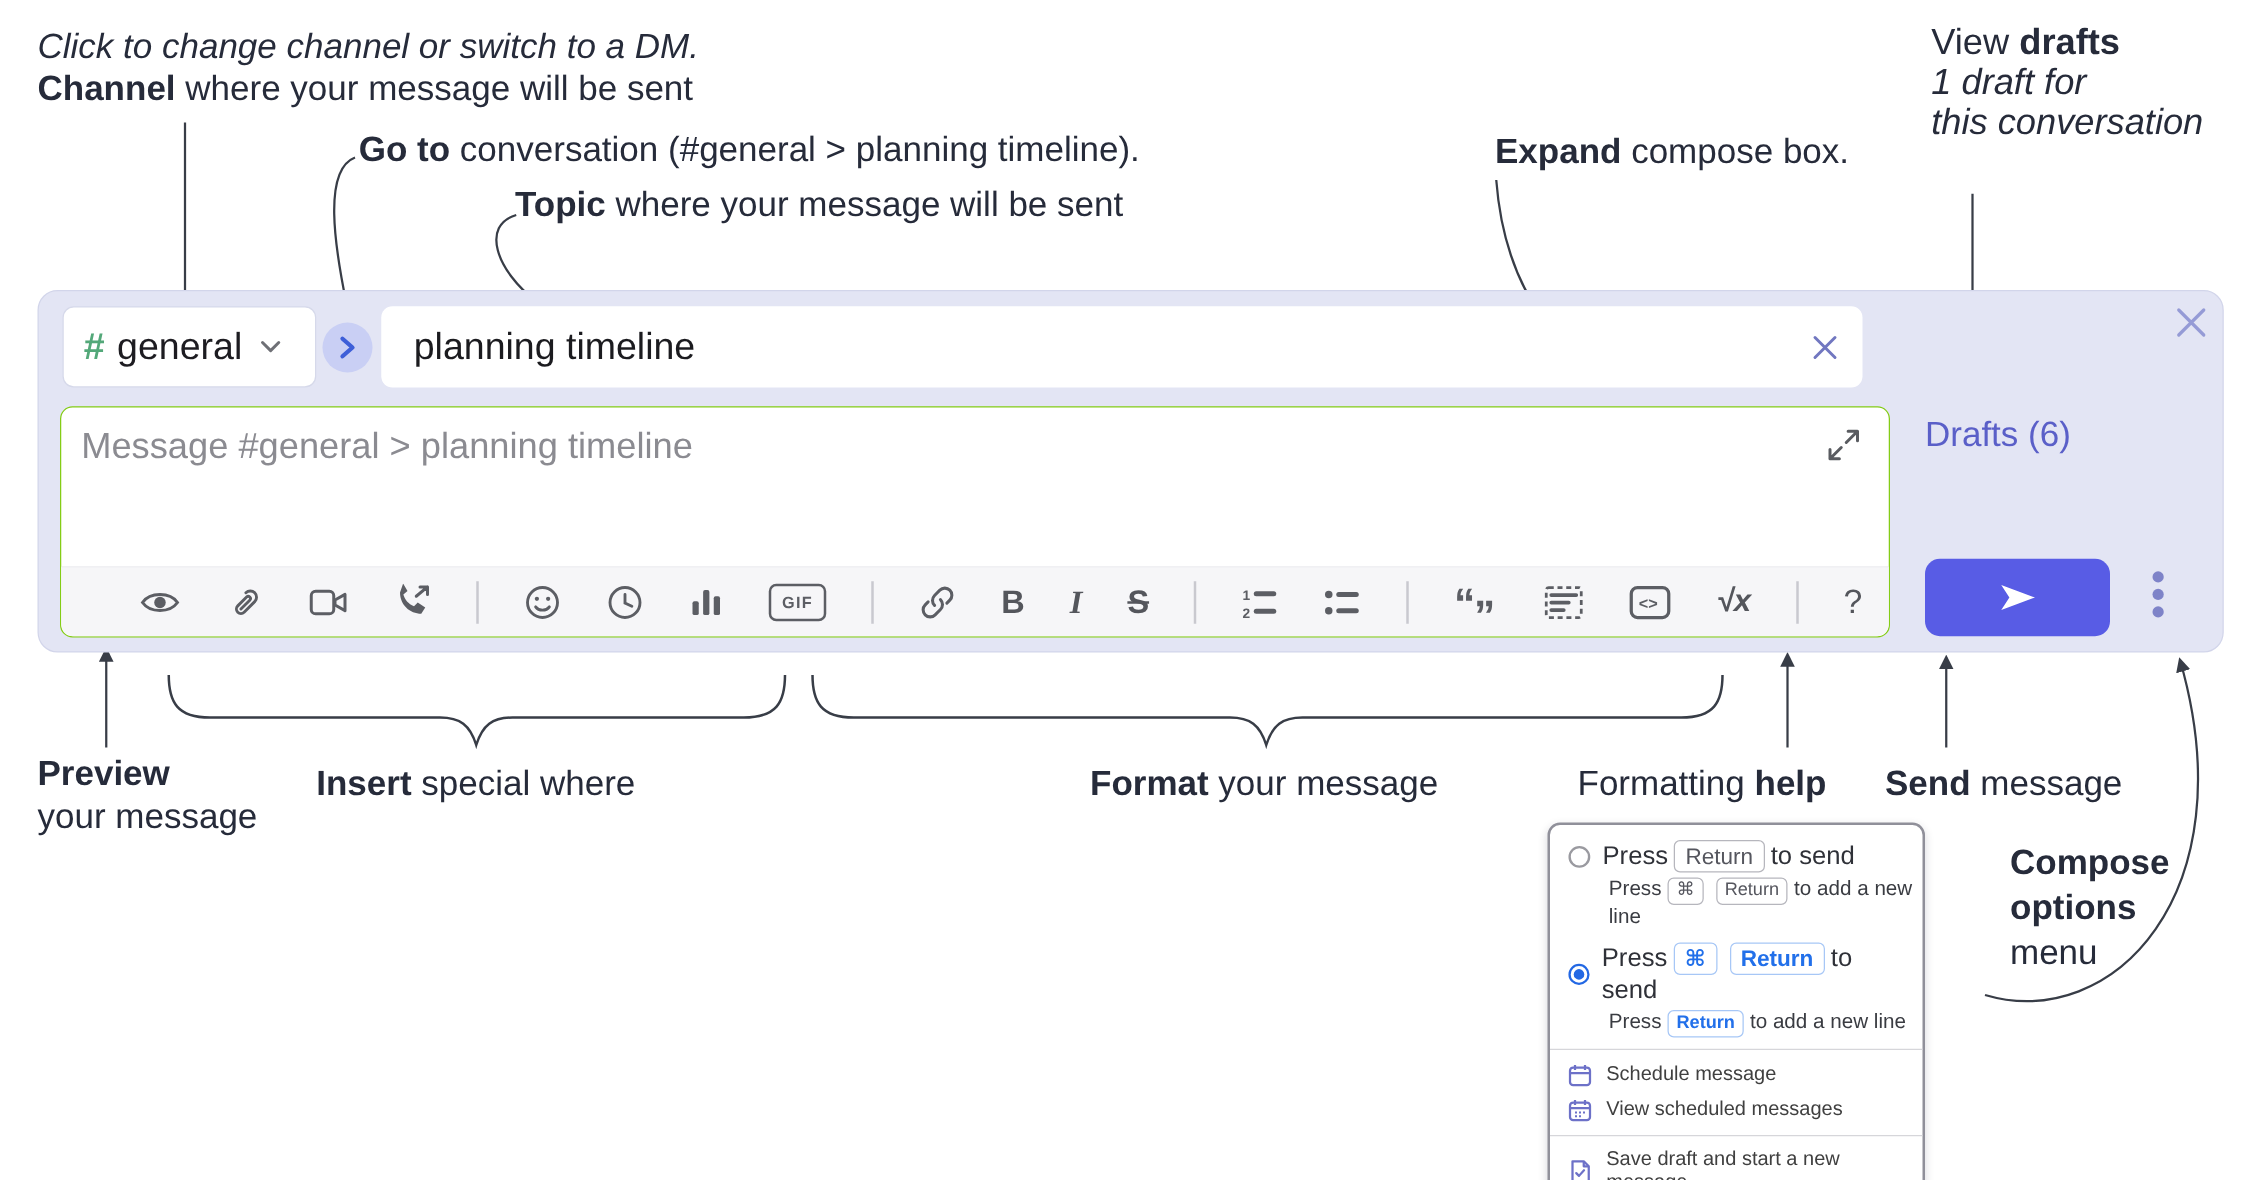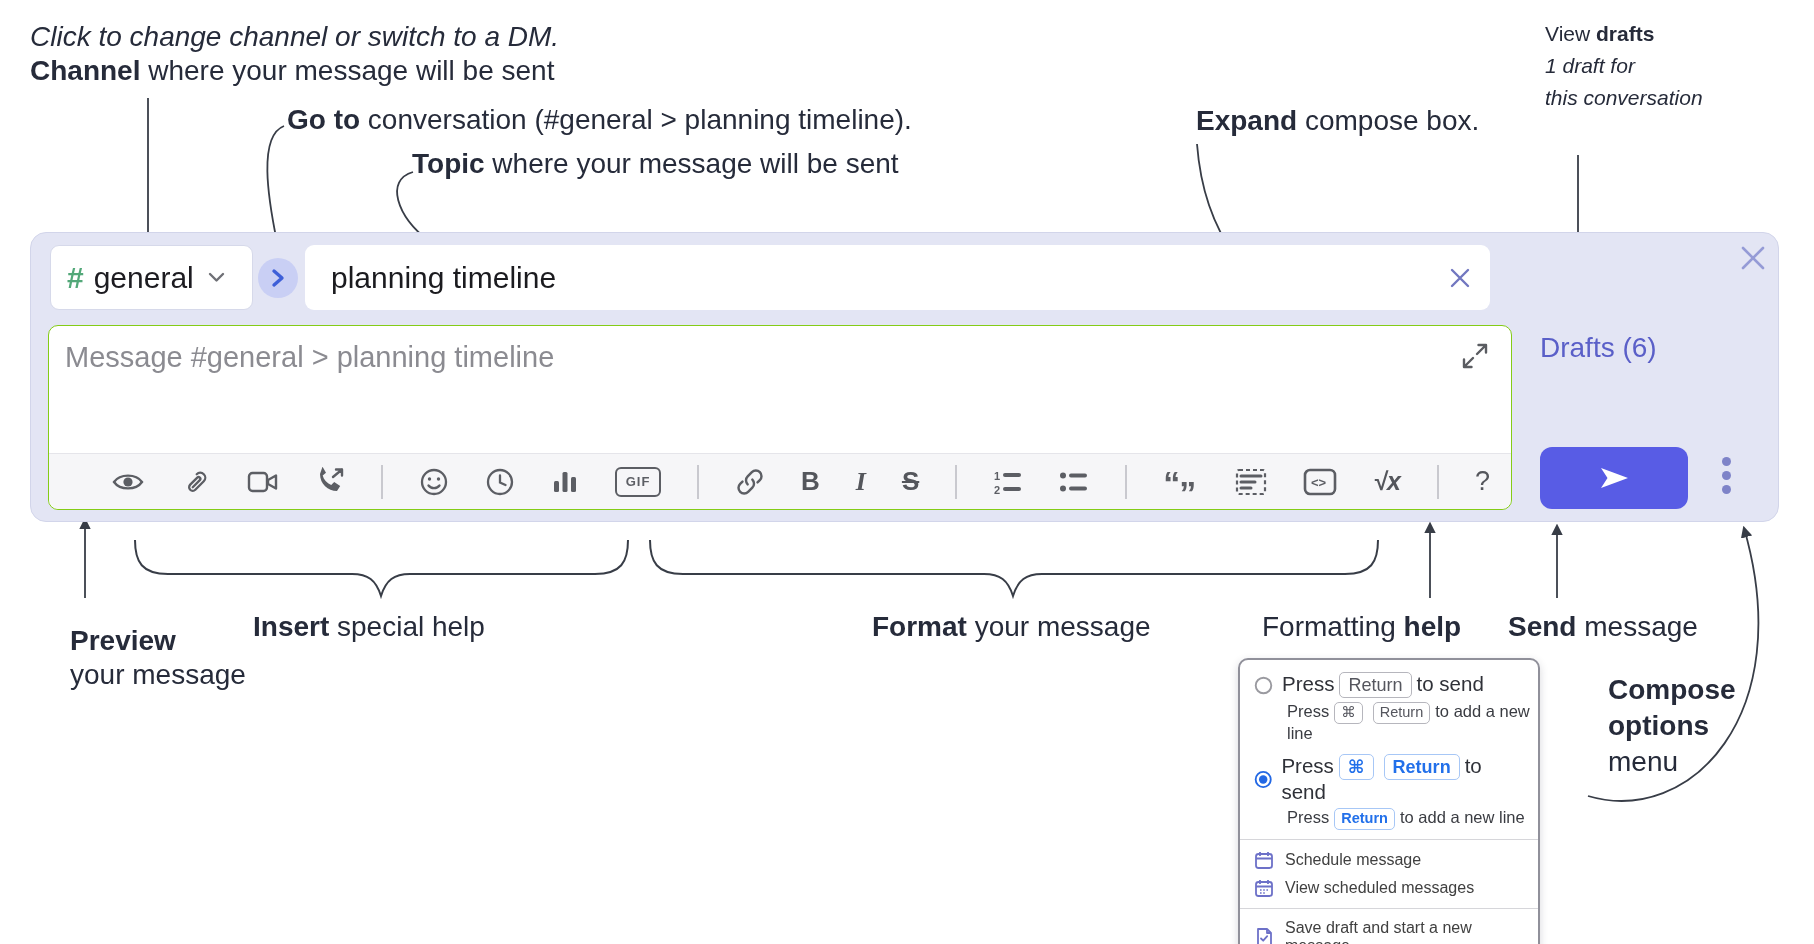--- a/index.html
+++ b/index.html
@@ -80,33 +80,33 @@
 </div>
 
 <div class="abs ann" style="left:412px;top:147px;">
   <b>Topic</b><span> where your message will be sent</span>
 </div>
 
 <div class="abs ann" style="left:1196px;top:104px;">
   <b>Expand</b><span> compose box.</span>
 </div>
 
-<div class="abs ann" style="left:1545px;top:18px;line-height:32px;font-size:21px;">
+<div class="abs ann" style="left:1545px;top:18px;line-height:32px;font-size:29px;">
   <div><span>View </span><b>drafts</b></div>
   <div><i>1 draft for</i></div>
   <div><i>this conversation</i></div>
 </div>
 
-<div class="abs ann" style="left:30px;top:624px;margin-left:40px;">
+<div class="abs ann" style="left:30px;top:602px;">
   <div><b>Preview</b></div>
   <div><span>your message</span></div>
 </div>
 
 <div class="abs ann" style="left:253px;top:610px;">
-  <b>Insert</b><span> special help</span>
+  <b>Insert</b><span> special where</span>
 </div>
 
 <div class="abs ann" style="left:872px;top:610px;">
   <b>Format</b><span> your message</span>
 </div>
 
 <div class="abs ann" style="left:1262px;top:610px;">
   <span>Formatting </span><b>help</b>
 </div>
 

